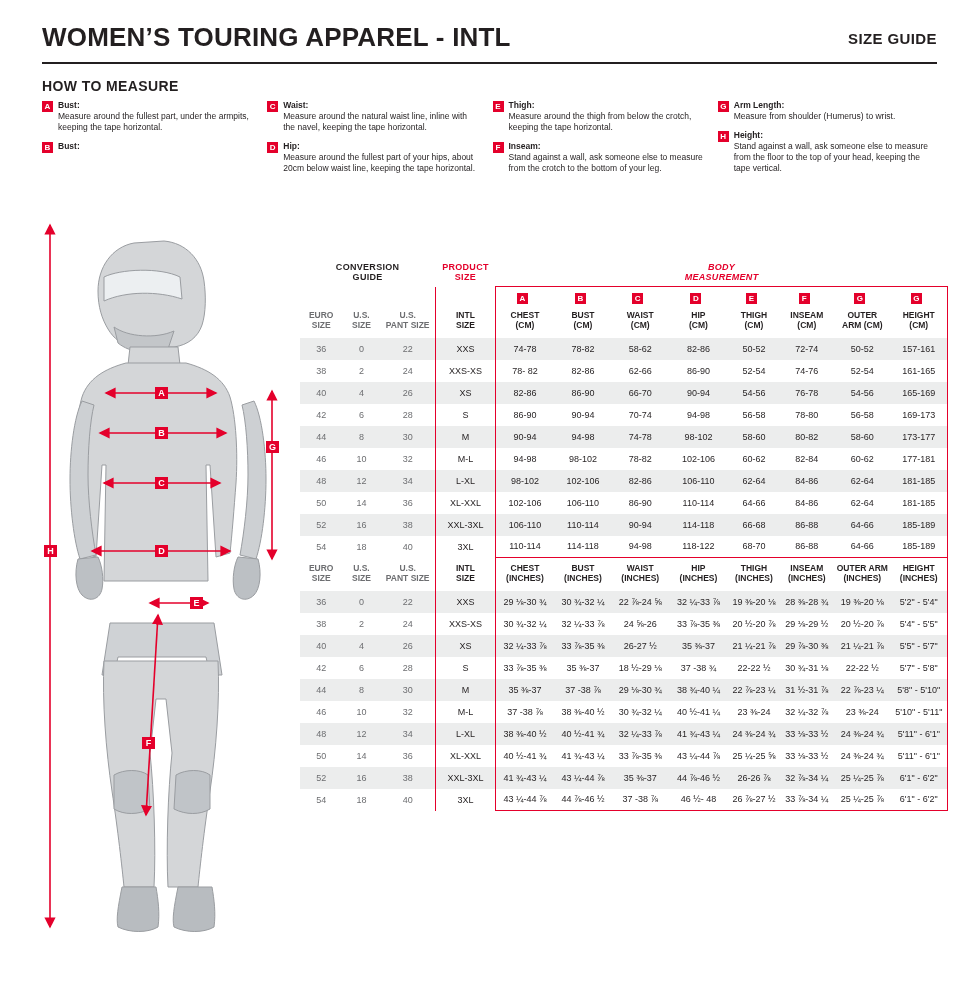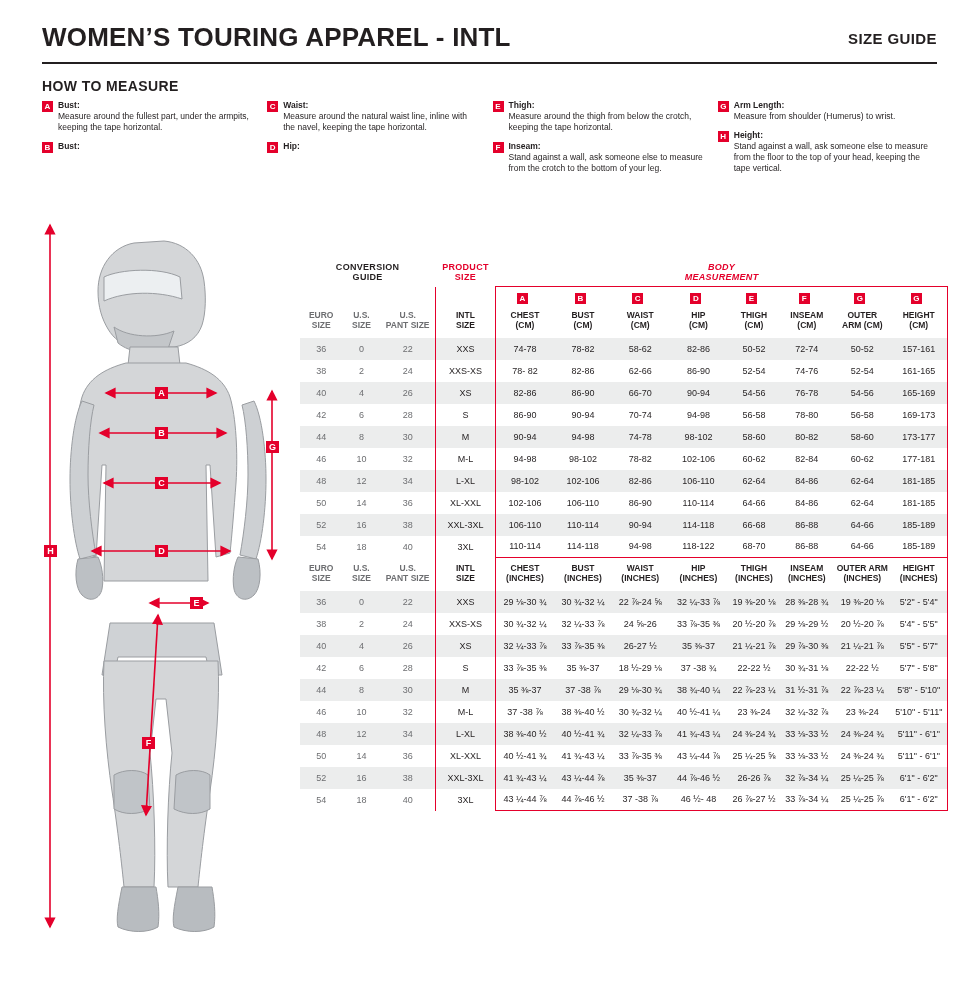--- a/index.html
+++ b/index.html
@@ -107,21 +107,21 @@
         <span class="htm-text"><b>Bust:</b><br></span>
       </div>
     </div>
     <div class="htm-col">
       <div class="htm-item">
         <span class="badge">C</span>
         <span class="htm-text"><b>Waist:</b><br><span>Measure around the natural waist line, inline with the navel, keeping the tape horizontal.</span></span>
       </div>
       <div class="htm-item">
         <span class="badge">D</span>
-        <span class="htm-text"><b>Hip:</b><br></span>
+        <span class="htm-text"><b>Hip:</b><br><span>Measure around the fullest part of your hips, about 20cm below waist line, keeping the tape horizontal.</span></span>
       </div>
     </div>
     <div class="htm-col">
       <div class="htm-item">
         <span class="badge">E</span>
         <span class="htm-text"><b>Thigh:</b><br><span>Measure around the thigh from below the crotch, keeping the tape horizontal.</span></span>
       </div>
       <div class="htm-item">
         <span class="badge">F</span>
         <span class="htm-text"><b>Inseam:</b><br><span>Stand against a wall, ask someone else to measure from the crotch to the bottom of your leg.</span></span>

